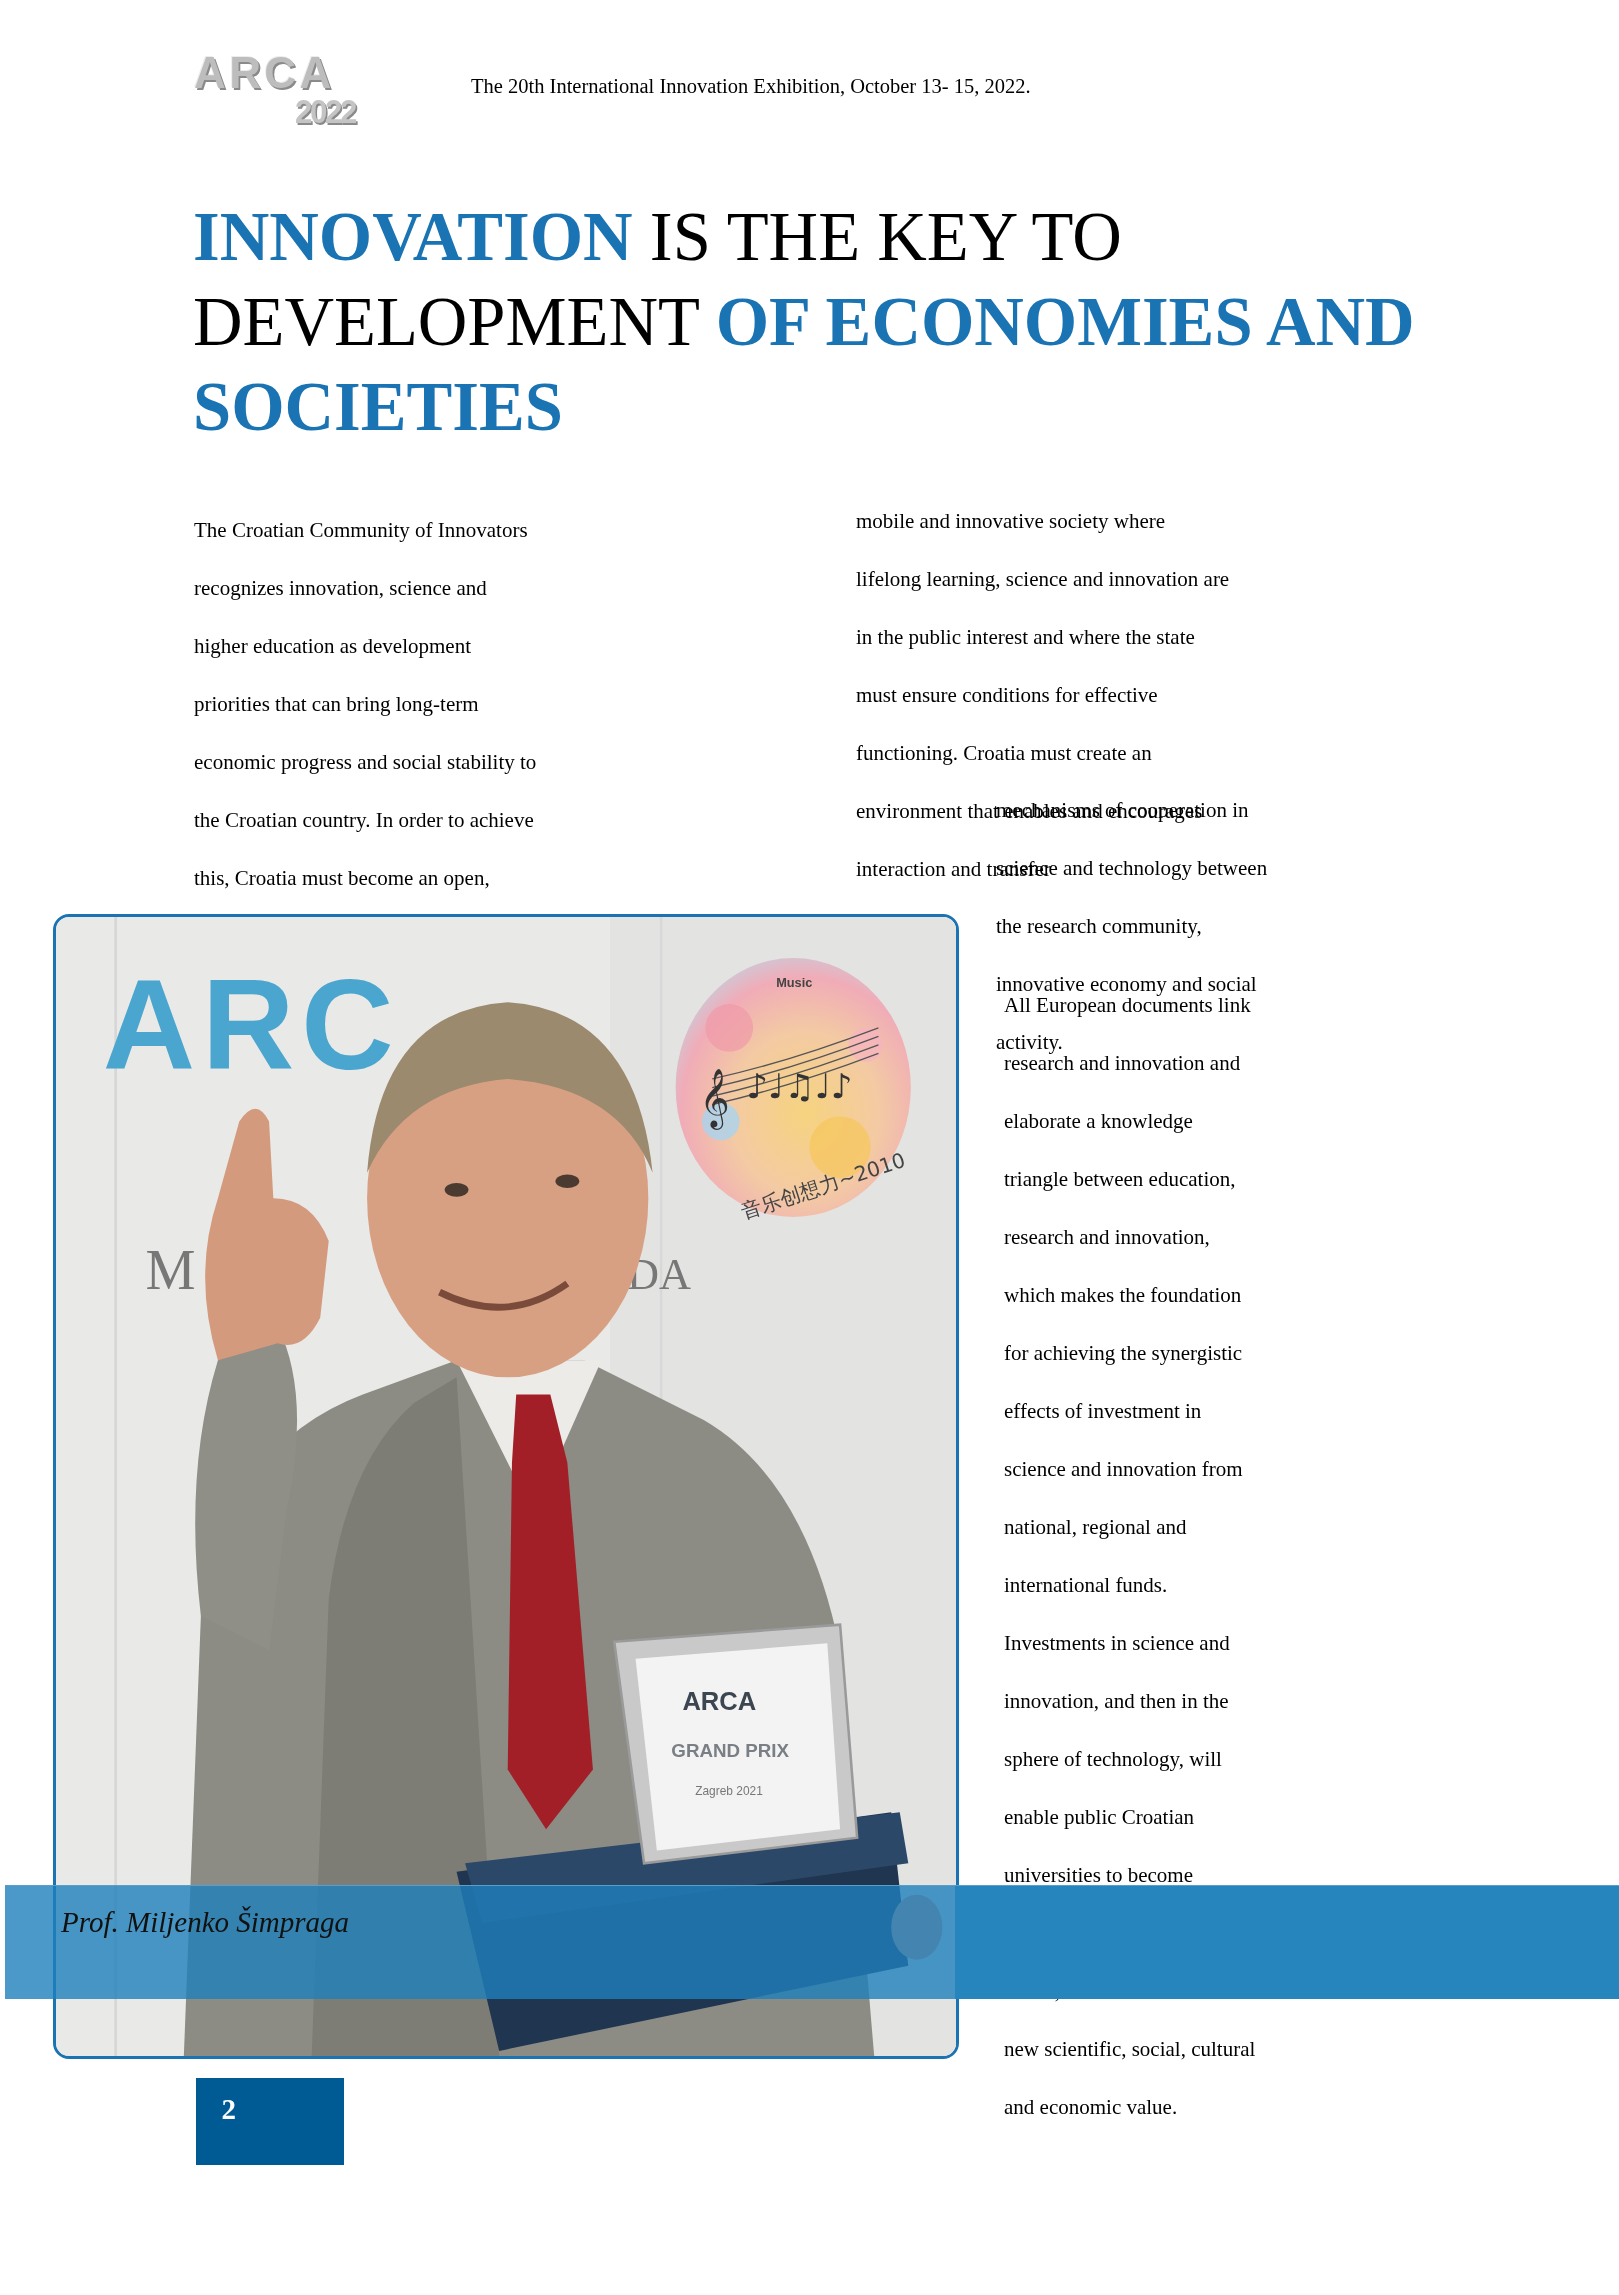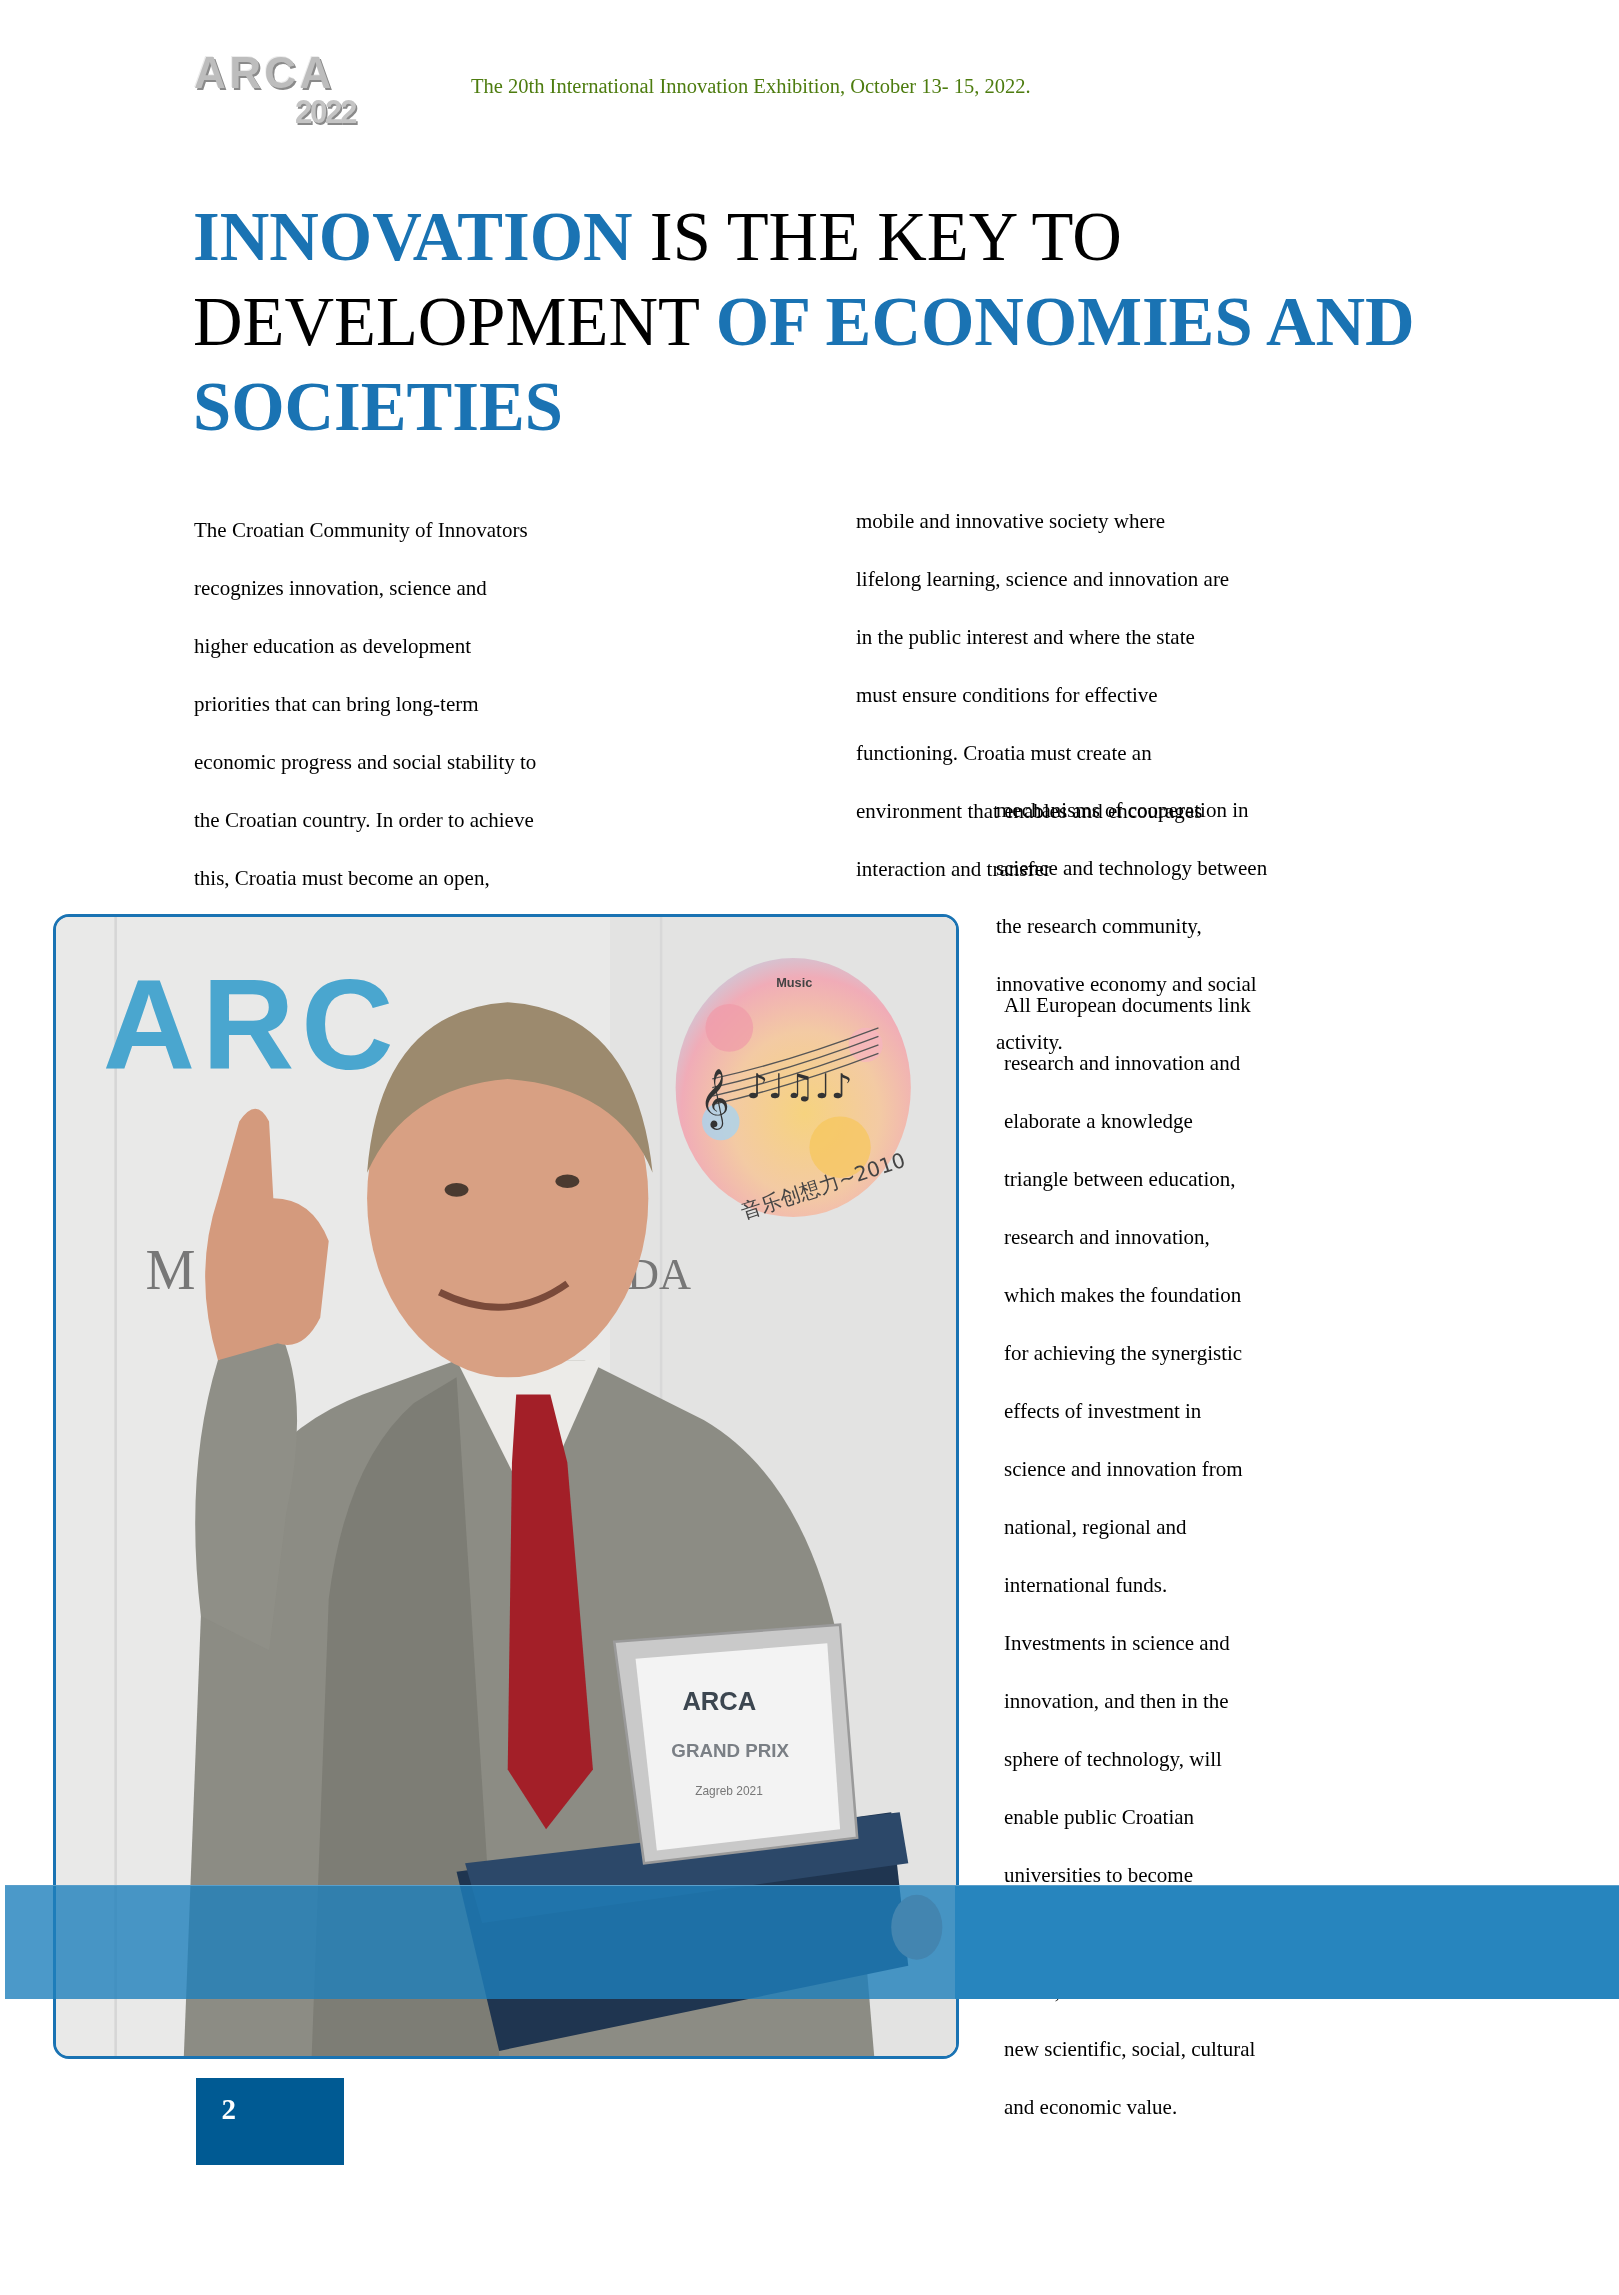--- a/index.html
+++ b/index.html
@@ -7,21 +7,21 @@
          font-family: "Liberation Serif", "DejaVu Serif", serif; color: #000; }
 
   
   .logo { position: absolute; left: 194px; top: 49px; width: 205px; height: 85px; }
   .logo-arca { position: absolute; left: 0; top: 0; font-family: "Liberation Sans", sans-serif;
                font-weight: bold; font-size: 44px; letter-spacing: 3.4px; color: #bdbdbd;
                text-shadow: 1.7px 1.7px 0 #8a8a8a, -0.9px -0.9px 0 #ececec; line-height: 48px; }
   .logo-year { position: absolute; left: 101px; top: 43px; font-family: "Liberation Sans", sans-serif;
                font-weight: bold; font-size: 34px; letter-spacing: -2.6px; color: #c4c4c4;
                text-shadow: 1.7px 1.7px 0 #8a8a8a; line-height: 38px; transform: scaleX(0.92); transform-origin: left; }
-  .header-text { position: absolute; left: 471px; top: 75px; font-size: 20.5px; color: #4d7c0f; white-space: nowrap; }
+  .header-text { position: absolute; left: 471px; top: 75px; font-size: 20.5px; color: #000000; white-space: nowrap; }
 
   
   .title { position: absolute; left: 193px; top: 194px; width: 1415px; font-size: 70px; line-height: 85px;
            margin: 0; font-weight: normal; transform: scaleX(0.98); transform-origin: left; }
   .title .blue { color: #1a73b3; font-weight: bold; }
   .title .black { color: #000; }
 
   
   .para { position: absolute; font-size: 21px; line-height: 58px; margin: 0; white-space: pre-line; }
   .p1 { left: 194px; top: 501px; width: 597px; }
@@ -160,18 +160,19 @@
       <text x="722" y="985" font-family="Liberation Sans, sans-serif" font-weight="bold" font-size="22" fill="#7a7f85">GRAND PRIX</text>
       <text x="750" y="1030" font-family="Liberation Sans, sans-serif" font-size="14" fill="#777">Zagreb 2021</text>
       <ellipse cx="1010" cy="1185" rx="30" ry="38" fill="#d79a80"></ellipse>
     </g>
   </svg>
 </div>
 
 <div class="band-right"></div>
 <div class="band"></div>
 <div class="caption">
+  <div>Prof. Miljenko Šimpraga</div>
 </div>
 
 <div class="pagenum">
   <span>2</span>
 </div>
 
 
 </body></html>

